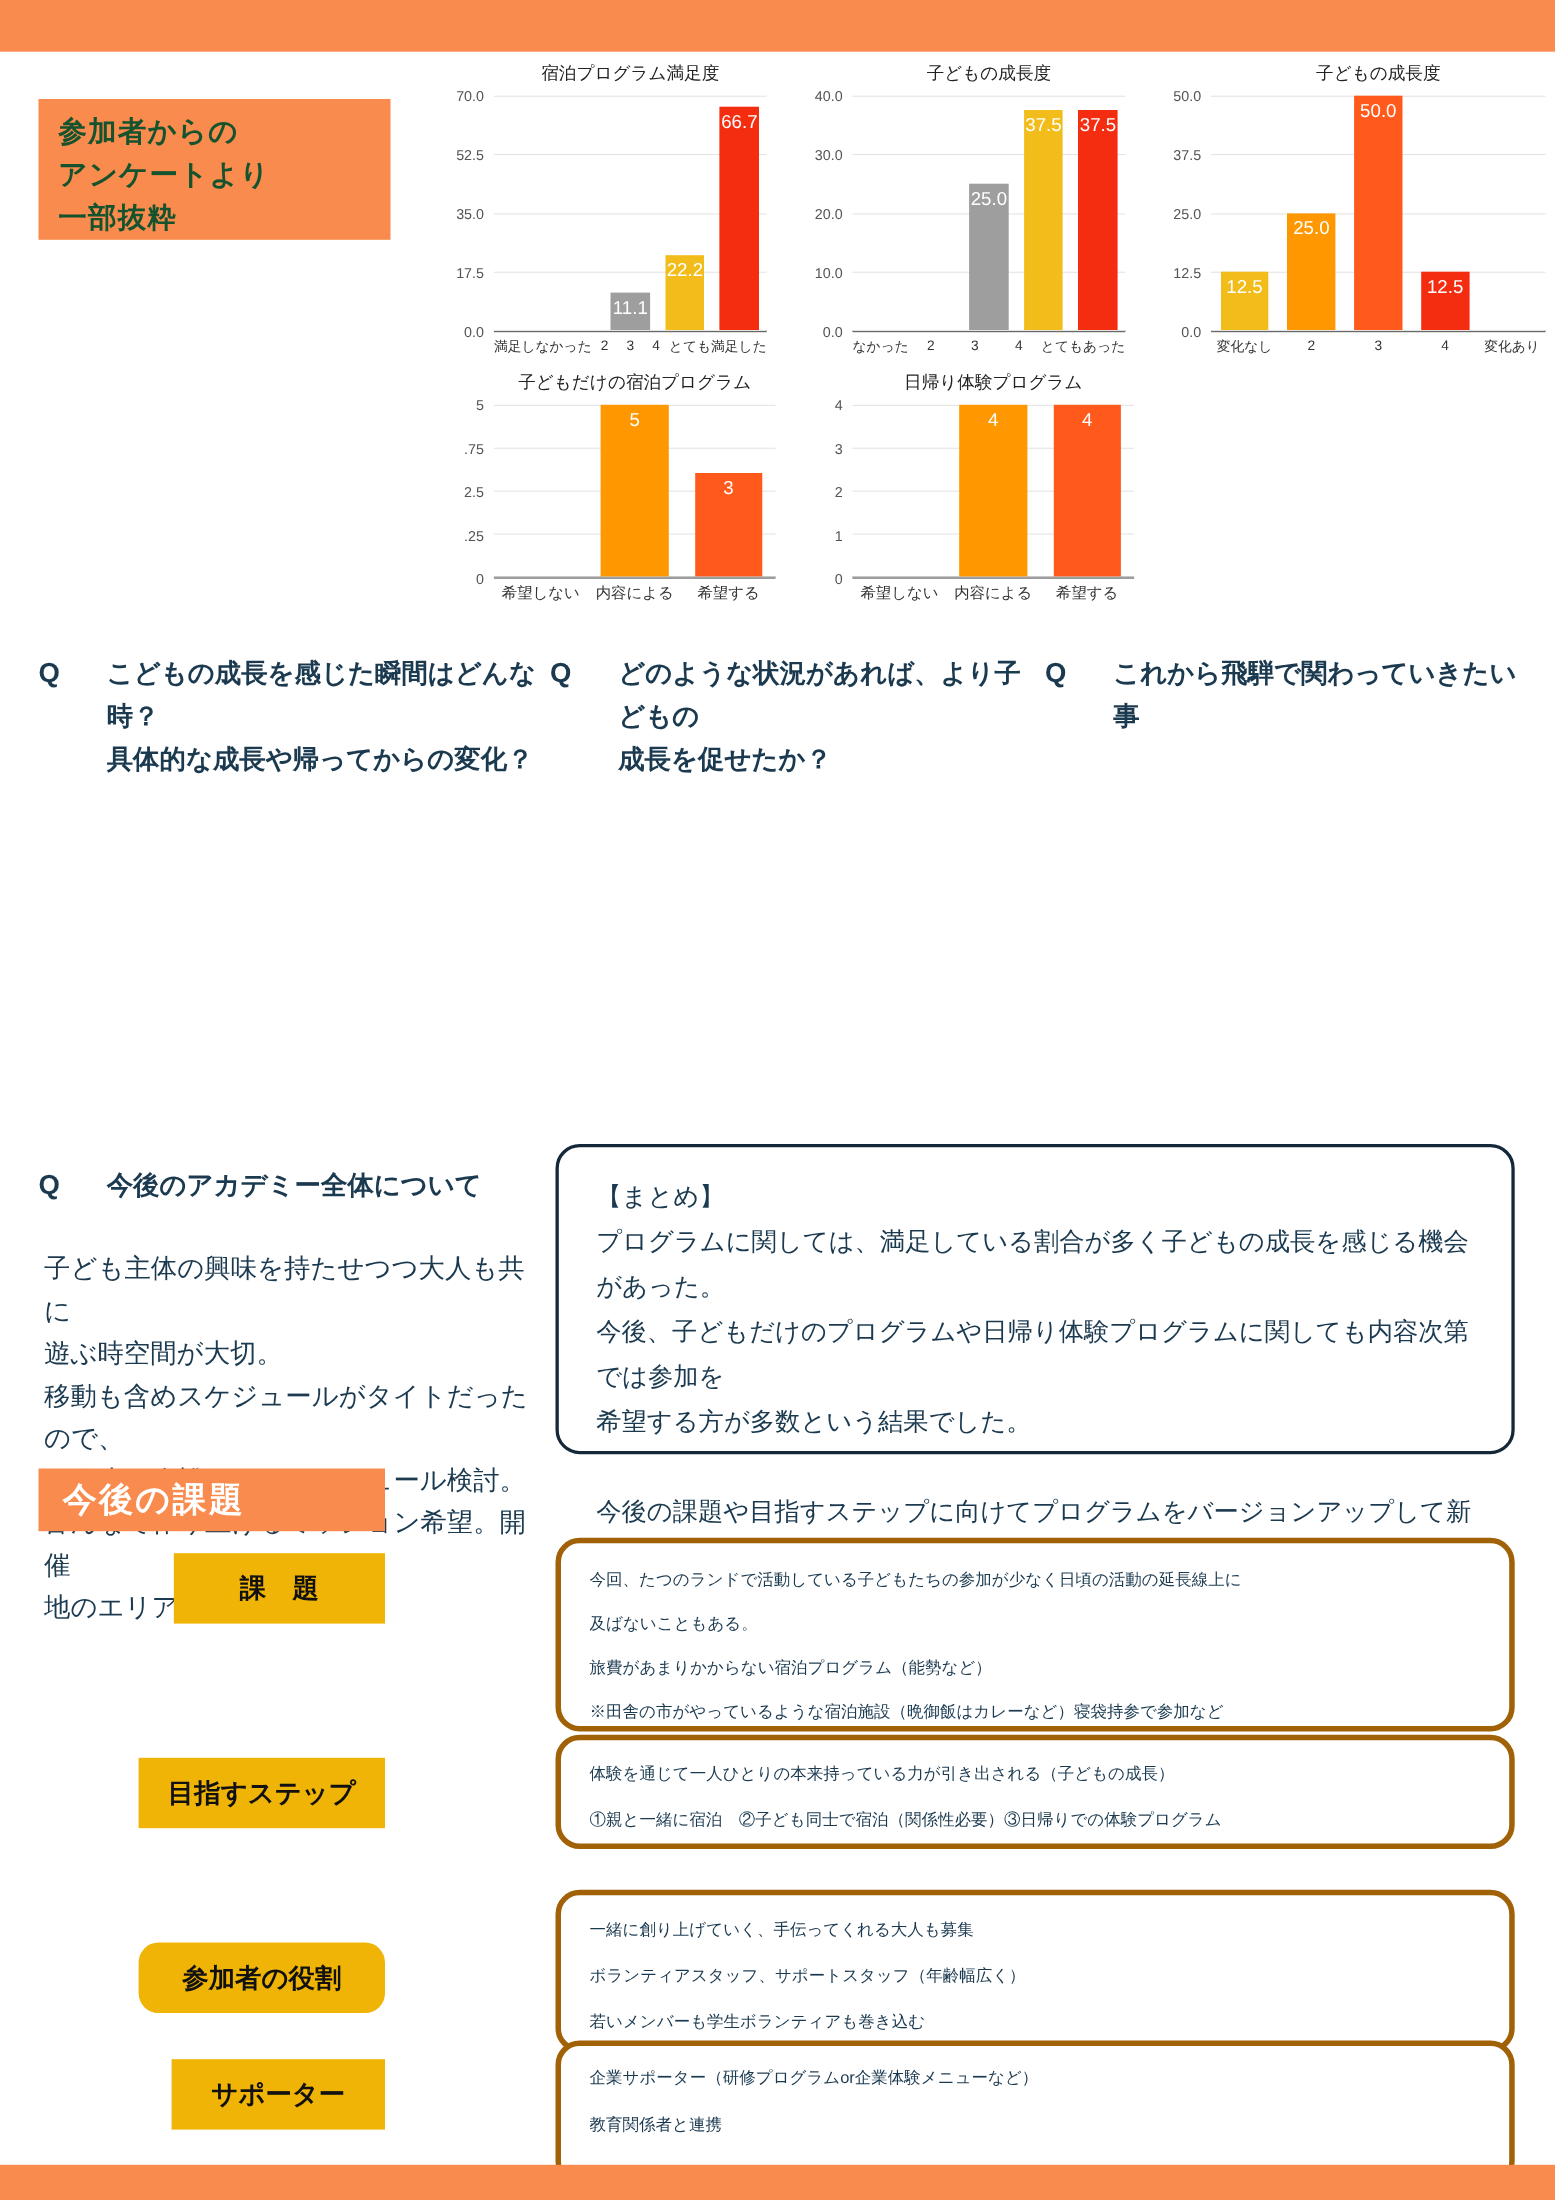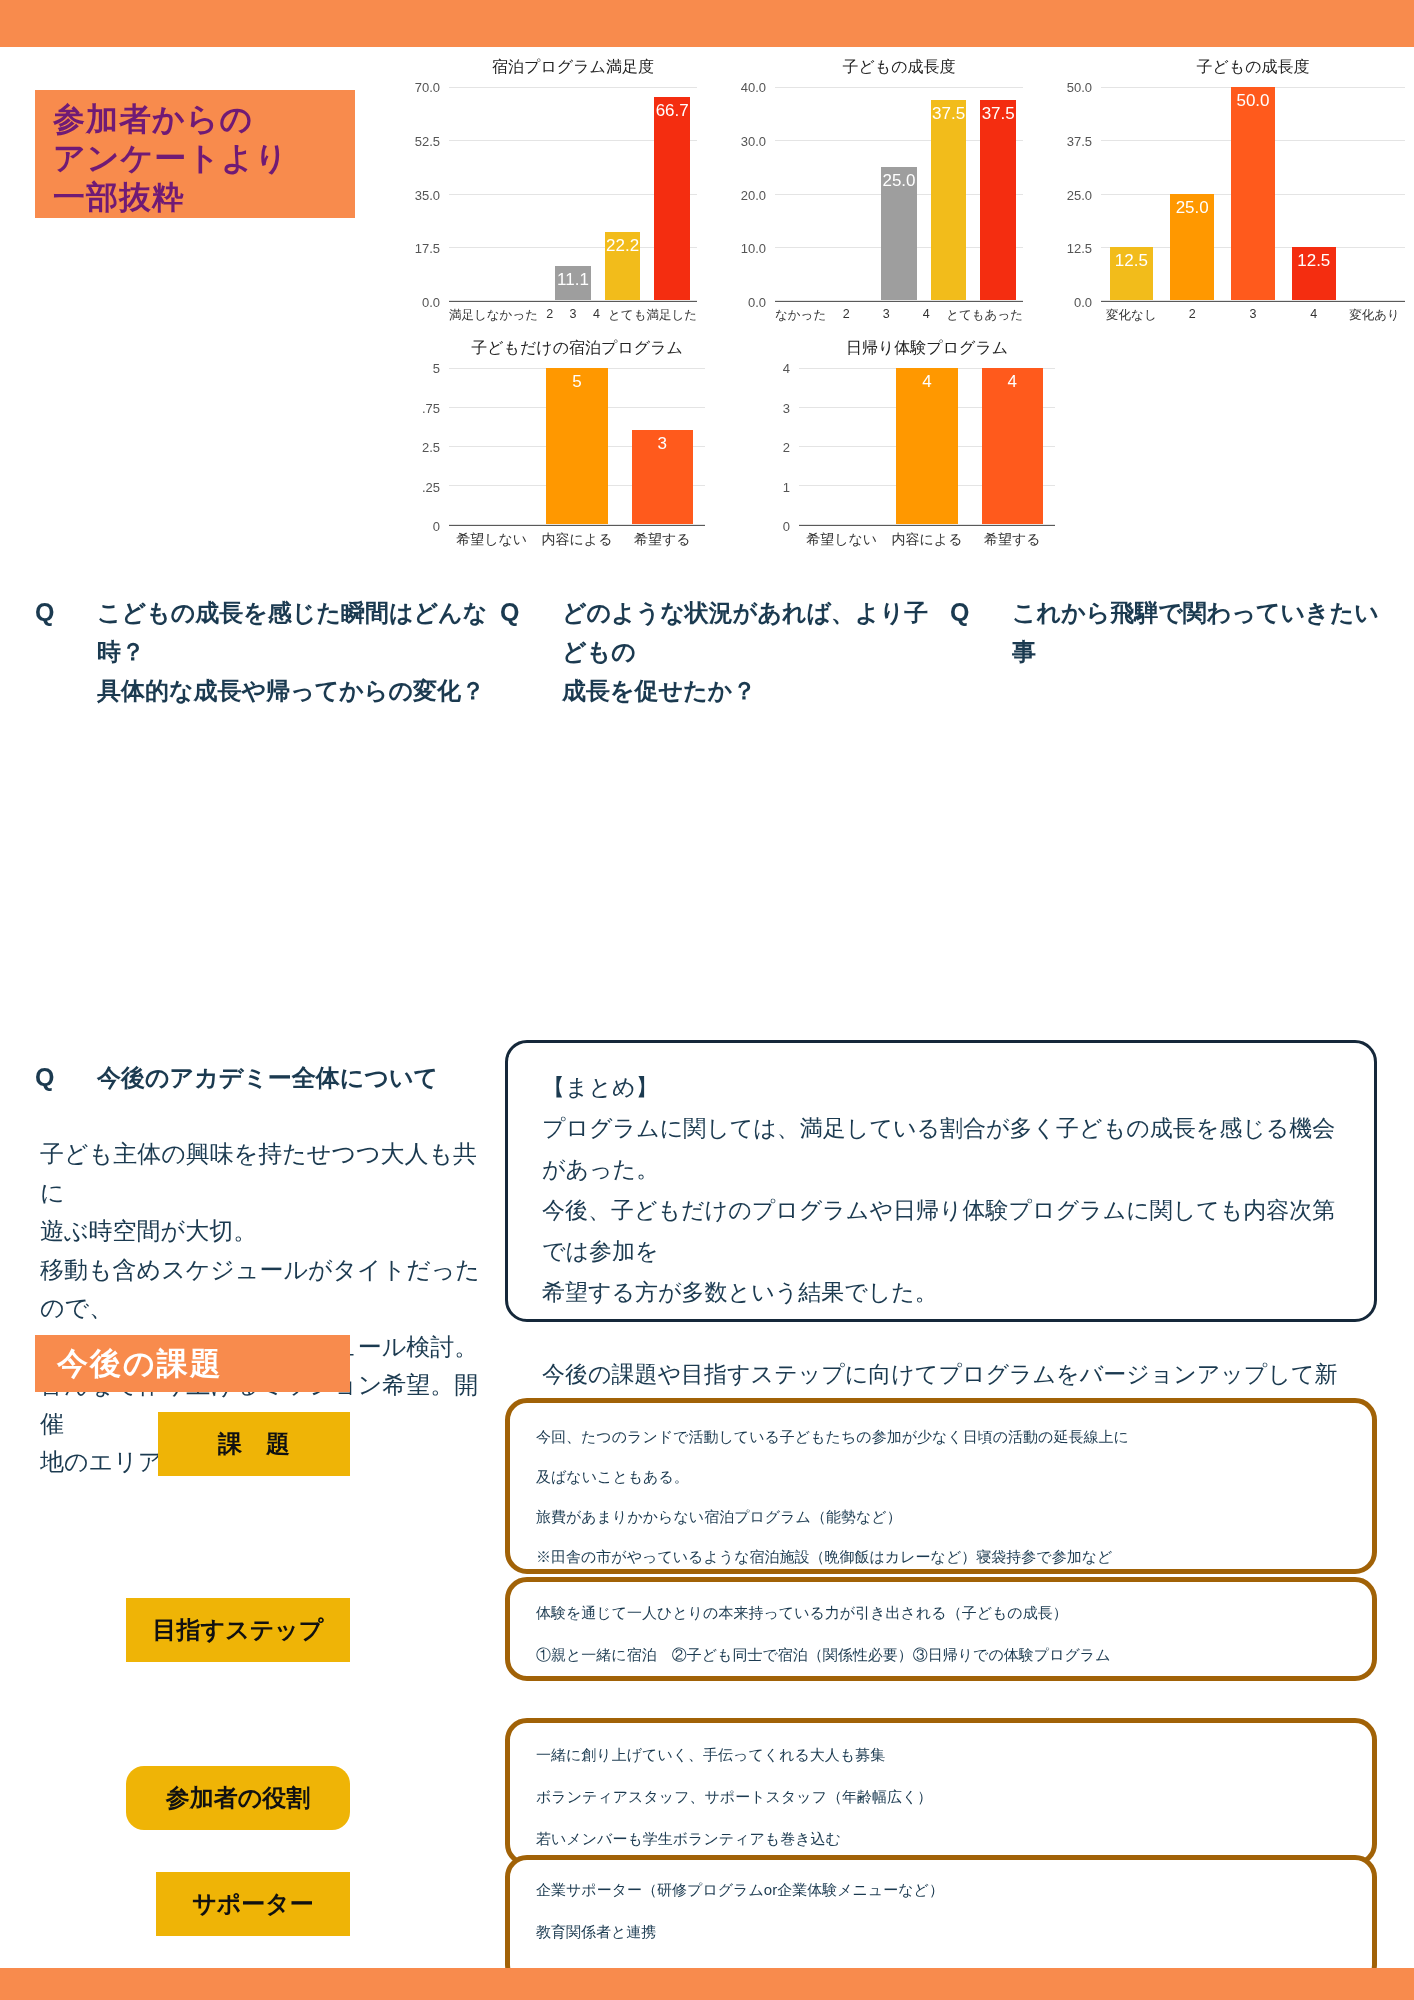--- a/index.html
+++ b/index.html
@@ -11,28 +11,28 @@
     color:#1B3A50;
     overflow:hidden;
   }
   .abs{position:absolute;}
   
   .top-bar{left:0;top:0;width:1414px;height:47px;background:#F88B4D;}
   .bottom-bar{left:0;top:1968px;width:1414px;height:32px;background:#F88B4D;}
   
   .intro-box{
     left:35px;top:90px;width:320px;height:128px;
-    background:#F88B4D;color:#701a75;
-    font-size:32px;font-weight:800;line-height:39px;
+    background:#F88B4D;color:#14532d;
+    font-size:26px;font-weight:800;line-height:39px;
     padding:10px 0 0 18px;box-sizing:border-box;
     white-space:pre-line;letter-spacing:1px;
   }
   
   .charts-row1{left:405px;top:57px;width:1000px;height:275px;display:flex;justify-content:space-between;}
-  .charts-row2{left:405px;top:338px;width:650px;height:220px;display:flex;gap:50px;}
+  .charts-row2{left:405px;top:338px;width:650px;height:220px;display:flex;gap:26px;}
   .chart{display:flex;flex-direction:column;}
   .chart.c1{width:292px;} .chart.c2{width:292px;} .chart.c3{width:348px;}
   .chart.c4{width:300px;} .chart.c5{width:300px;}
   .c-title{margin-left:44px;text-align:center;font-size:16px;color:#222222;height:24px;margin-bottom:6px;}
   .c-body{display:flex;}
   .charts-row1 .c-body{height:215px;}
   .charts-row2 .c-body{height:158px;}
   .yaxis{width:44px;position:relative;}
   .ytick{position:absolute;right:9px;transform:translateY(-50%);font-size:13px;color:#555555;text-align:center;}
   .plot{flex:1;position:relative;border-bottom:2px solid #5A5A5A;}

